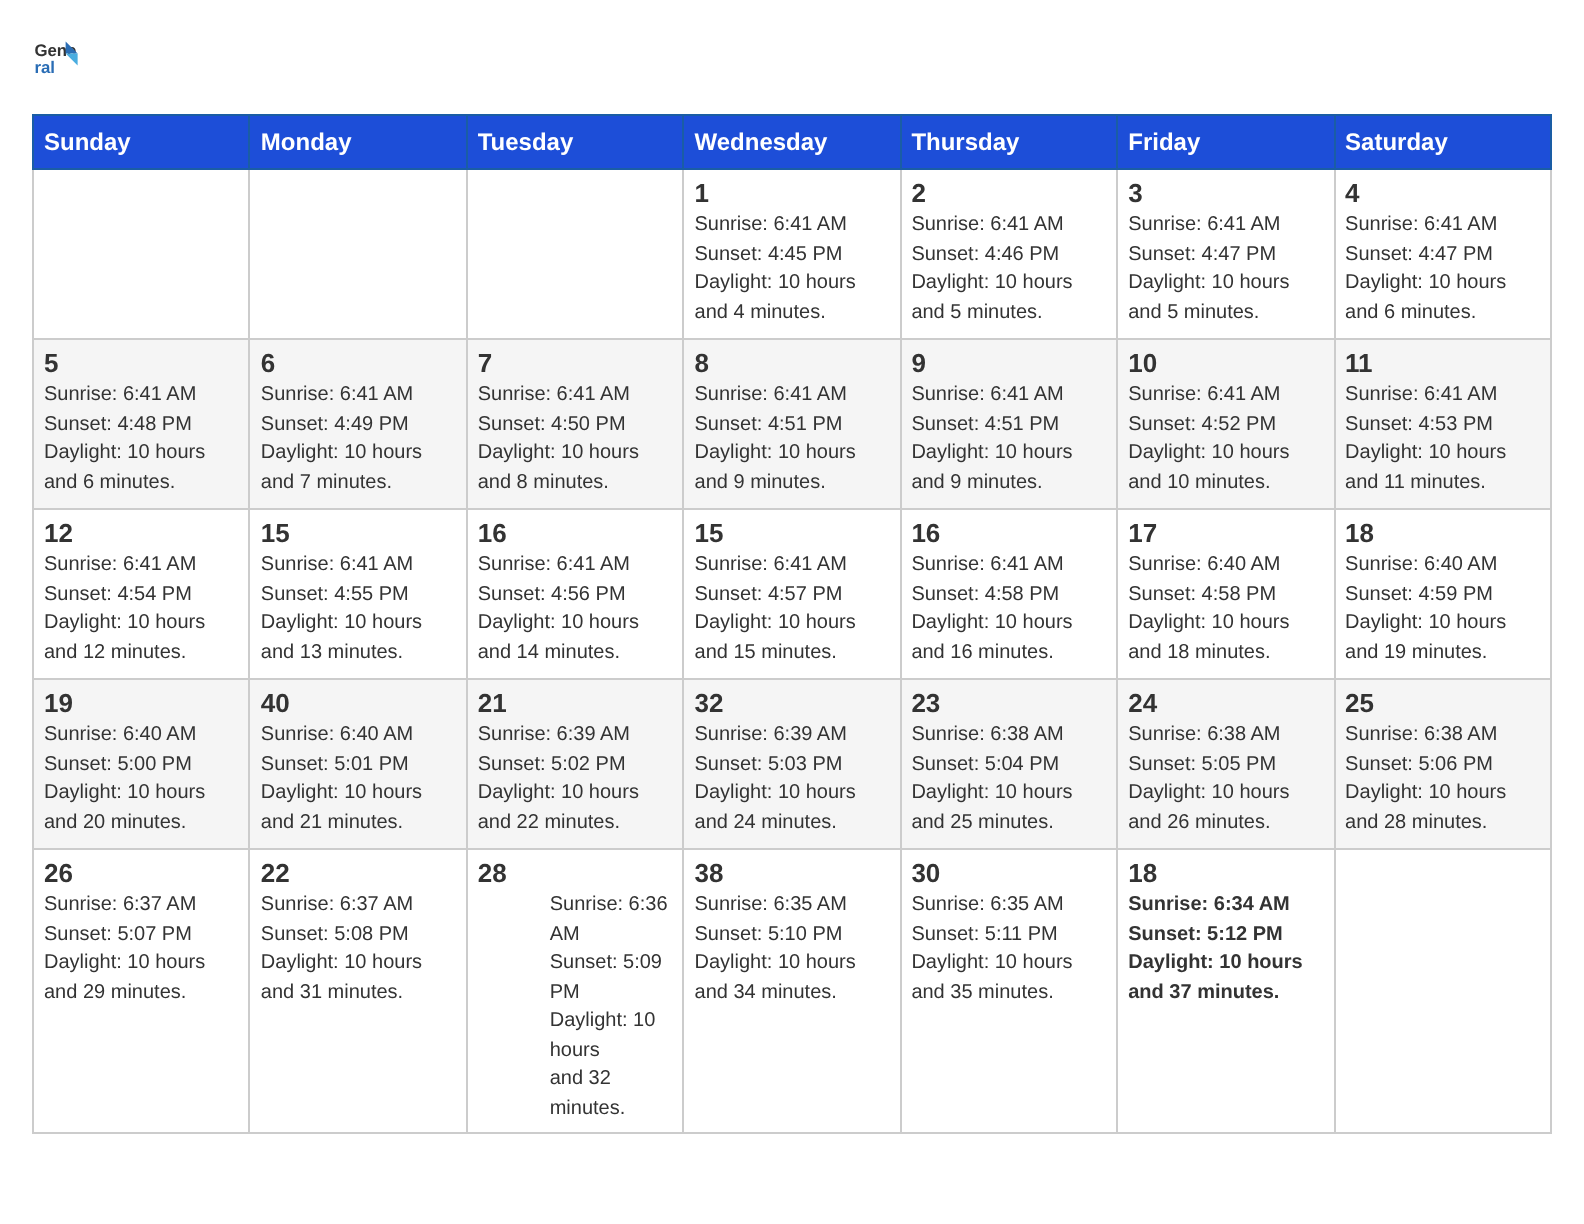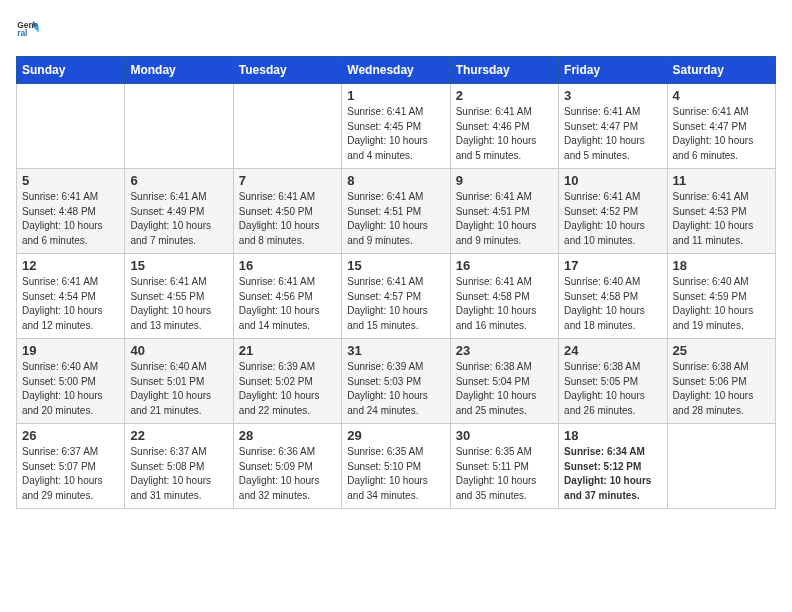--- a/index.html
+++ b/index.html
@@ -279,21 +279,21 @@
 and 21 minutes.</div>
         </td>
         <td>
           <div class="day-number">21</div>
           <div class="day-info" style="white-space: pre-line;">Sunrise: 6:39 AM
 Sunset: 5:02 PM
 Daylight: 10 hours
 and 22 minutes.</div>
         </td>
         <td>
-          <div class="day-number">31</div>
+          <div class="day-number">32</div>
           <div class="day-info" style="white-space: pre-line;">Sunrise: 6:39 AM
 Sunset: 5:03 PM
 Daylight: 10 hours
 and 24 minutes.</div>
         </td>
         <td>
           <div class="day-number">23</div>
           <div class="day-info" style="white-space: pre-line;">Sunrise: 6:38 AM
 Sunset: 5:04 PM
 Daylight: 10 hours
@@ -324,27 +324,27 @@
         </td>
         <td>
           <div class="day-number">22</div>
           <div class="day-info" style="white-space: pre-line;">Sunrise: 6:37 AM
 Sunset: 5:08 PM
 Daylight: 10 hours
 and 31 minutes.</div>
         </td>
         <td>
           <div class="day-number">28</div>
-          <div class="day-info" style="white-space: pre-line;">Sunrise: 6:36 AM
+          <div class="day-info" style="white-space: pre-line; margin-left: 36px;">Sunrise: 6:36 AM
 Sunset: 5:09 PM
 Daylight: 10 hours
 and 32 minutes.</div>
         </td>
         <td>
-          <div class="day-number">29</div>
+          <div class="day-number">38</div>
           <div class="day-info" style="white-space: pre-line;">Sunrise: 6:35 AM
 Sunset: 5:10 PM
 Daylight: 10 hours
 and 34 minutes.</div>
         </td>
         <td>
           <div class="day-number">30</div>
           <div class="day-info" style="white-space: pre-line;">Sunrise: 6:35 AM
 Sunset: 5:11 PM
 Daylight: 10 hours

